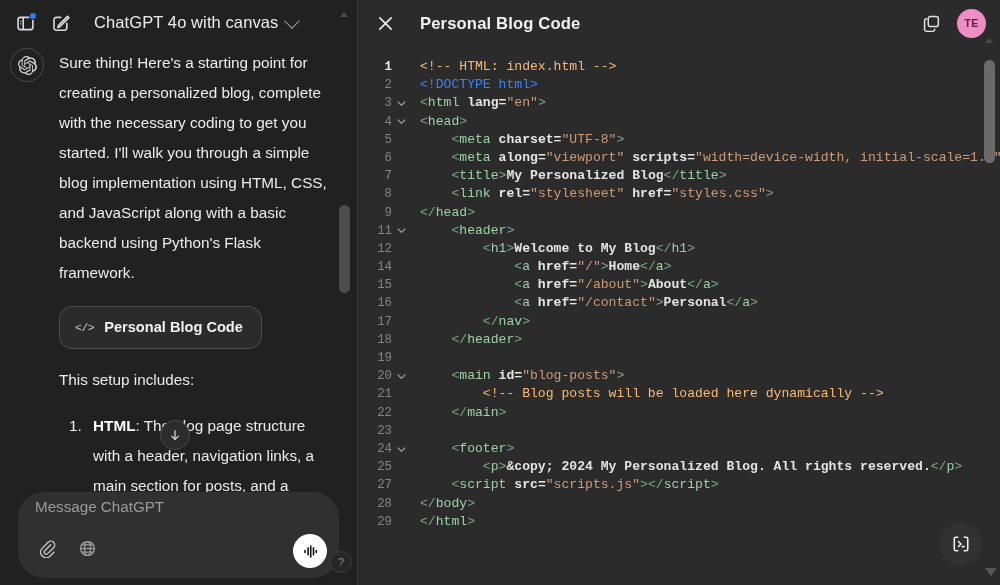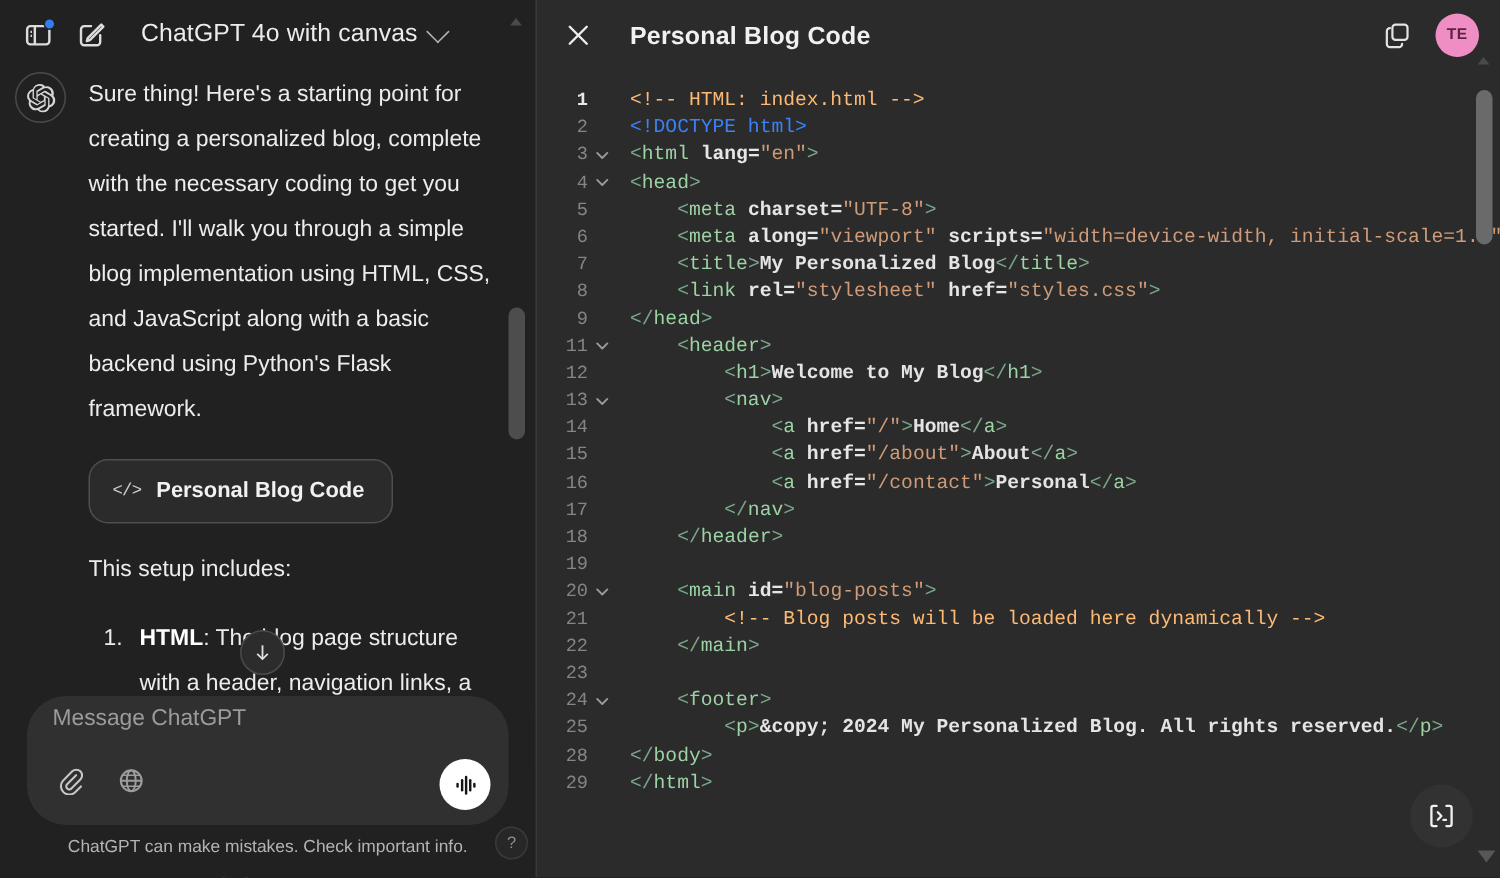--- a/index.html
+++ b/index.html
@@ -457,21 +457,20 @@
             <g fill="#141414">
               <rect x="3.4" y="8.2" width="1.7" height="3.6" rx=".85"></rect>
               <rect x="6.6" y="5.6" width="1.7" height="8.8" rx=".85"></rect>
               <rect x="9.4" y="3.4" width="1.7" height="13.2" rx=".85"></rect>
               <rect x="12.3" y="5.6" width="1.7" height="8.8" rx=".85"></rect>
               <rect x="15.2" y="8.2" width="1.7" height="3.6" rx=".85"></rect>
             </g>
           </svg>
         </div>
       </div>
-      <div id="disclaimer">ChatGPT can make mistakes. Check important info.</div>
     </div>
 
     <div id="help-btn">?</div>
   </div>
 
   <div id="canvas-panel">
 
     <div id="canvas-header">
       <div id="close-btn">
         <svg width="17" height="17" viewBox="0 0 18 18">
@@ -502,39 +501,37 @@
             </svg></div><div class="code"><span class="c-br">&lt;</span><span class="c-tag">head</span><span class="c-br">&gt;</span></div></div>
         <div class="cl"><div class="ln">5</div><div class="fold"></div><div class="code"><span class="c-br">    &lt;</span><span class="c-tag">meta</span><span class="c-attr"> charset=</span><span class="c-str">"UTF-8"</span><span class="c-br">&gt;</span></div></div>
         <div class="cl"><div class="ln">6</div><div class="fold"></div><div class="code"><span class="c-br">    &lt;</span><span class="c-tag">meta</span><span class="c-attr"> along=</span><span class="c-str">"viewport"</span><span class="c-attr"> scripts=</span><span class="c-str">"width=device-width, initial-scale=1.0"</span><span class="c-br">&gt;</span></div></div>
         <div class="cl"><div class="ln">7</div><div class="fold"></div><div class="code"><span class="c-br">    &lt;</span><span class="c-tag">title</span><span class="c-br">&gt;</span><span class="c-txt">My Personalized Blog</span><span class="c-br">&lt;/</span><span class="c-tag">title</span><span class="c-br">&gt;</span></div></div>
         <div class="cl"><div class="ln">8</div><div class="fold"></div><div class="code"><span class="c-br">    &lt;</span><span class="c-tag">link</span><span class="c-attr"> rel=</span><span class="c-str">"stylesheet"</span><span class="c-attr"> href=</span><span class="c-str">"styles.css"</span><span class="c-br">&gt;</span></div></div>
         <div class="cl"><div class="ln">9</div><div class="fold"></div><div class="code"><span class="c-br">&lt;/</span><span class="c-tag">head</span><span class="c-br">&gt;</span></div></div>
         <div class="cl"><div class="ln">11</div><div class="fold"><svg width="11" height="11" viewBox="0 0 12 12" fill="none">
               <path d="M2.3 4.3L6 8l3.7-3.7" stroke="#9a9a9a" stroke-width="1.4" stroke-linecap="round" stroke-linejoin="round"></path>
             </svg></div><div class="code"><span class="c-br">    &lt;</span><span class="c-tag">header</span><span class="c-br">&gt;</span></div></div>
         <div class="cl"><div class="ln">12</div><div class="fold"></div><div class="code"><span class="c-br">        &lt;</span><span class="c-tag">h1</span><span class="c-br">&gt;</span><span class="c-txt">Welcome to My Blog</span><span class="c-br">&lt;/</span><span class="c-tag">h1</span><span class="c-br">&gt;</span></div></div>
-        <div class="cl"><div class="ln">13</div><div class="fold"><svg width="11" height="11" viewBox="0 0 12 12" fill="none">
-              <path d="M2.3 4.3L6 8l3.7-3.7" stroke="#9a9a9a" stroke-width="1.4" stroke-linecap="round" stroke-linejoin="round"></path>
-            </svg></div><div class="code"><span class="c-br">        &lt;</span><span class="c-tag">nav</span><span class="c-br">&gt;</span></div></div>
         <div class="cl"><div class="ln">14</div><div class="fold"></div><div class="code"><span class="c-br">            &lt;</span><span class="c-tag">a</span><span class="c-attr"> href=</span><span class="c-str">"/"</span><span class="c-br">&gt;</span><span class="c-txt">Home</span><span class="c-br">&lt;/</span><span class="c-tag">a</span><span class="c-br">&gt;</span></div></div>
         <div class="cl"><div class="ln">15</div><div class="fold"></div><div class="code"><span class="c-br">            &lt;</span><span class="c-tag">a</span><span class="c-attr"> href=</span><span class="c-str">"/about"</span><span class="c-br">&gt;</span><span class="c-txt">About</span><span class="c-br">&lt;/</span><span class="c-tag">a</span><span class="c-br">&gt;</span></div></div>
         <div class="cl"><div class="ln">16</div><div class="fold"></div><div class="code"><span class="c-br">            &lt;</span><span class="c-tag">a</span><span class="c-attr"> href=</span><span class="c-str">"/contact"</span><span class="c-br">&gt;</span><span class="c-txt">Personal</span><span class="c-br">&lt;/</span><span class="c-tag">a</span><span class="c-br">&gt;</span></div></div>
         <div class="cl"><div class="ln">17</div><div class="fold"></div><div class="code"><span class="c-br">        &lt;/</span><span class="c-tag">nav</span><span class="c-br">&gt;</span></div></div>
         <div class="cl"><div class="ln">18</div><div class="fold"></div><div class="code"><span class="c-br">    &lt;/</span><span class="c-tag">header</span><span class="c-br">&gt;</span></div></div>
         <div class="cl"><div class="ln">19</div><div class="fold"></div><div class="code">&nbsp;</div></div>
         <div class="cl"><div class="ln">20</div><div class="fold"><svg width="11" height="11" viewBox="0 0 12 12" fill="none">
               <path d="M2.3 4.3L6 8l3.7-3.7" stroke="#9a9a9a" stroke-width="1.4" stroke-linecap="round" stroke-linejoin="round"></path>
             </svg></div><div class="code"><span class="c-br">    &lt;</span><span class="c-tag">main</span><span class="c-attr"> id=</span><span class="c-str">"blog-posts"</span><span class="c-br">&gt;</span></div></div>
         <div class="cl"><div class="ln">21</div><div class="fold"></div><div class="code"><span class="c-com">        &lt;!-- Blog posts will be loaded here dynamically --&gt;</span></div></div>
         <div class="cl"><div class="ln">22</div><div class="fold"></div><div class="code"><span class="c-br">    &lt;/</span><span class="c-tag">main</span><span class="c-br">&gt;</span></div></div>
         <div class="cl"><div class="ln">23</div><div class="fold"></div><div class="code">&nbsp;</div></div>
         <div class="cl"><div class="ln">24</div><div class="fold"><svg width="11" height="11" viewBox="0 0 12 12" fill="none">
               <path d="M2.3 4.3L6 8l3.7-3.7" stroke="#9a9a9a" stroke-width="1.4" stroke-linecap="round" stroke-linejoin="round"></path>
             </svg></div><div class="code"><span class="c-br">    &lt;</span><span class="c-tag">footer</span><span class="c-br">&gt;</span></div></div>
         <div class="cl"><div class="ln">25</div><div class="fold"></div><div class="code"><span class="c-br">        &lt;</span><span class="c-tag">p</span><span class="c-br">&gt;</span><span class="c-txt">&amp;copy; 2024 My Personalized Blog. All rights reserved.</span><span class="c-br">&lt;/</span><span class="c-tag">p</span><span class="c-br">&gt;</span></div></div>
+        <div class="cl"><div class="ln">27</div><div class="fold"></div><div class="code"><span class="c-br">    &lt;</span><span class="c-tag">script</span><span class="c-attr"> src=</span><span class="c-str">"scripts.js"</span><span class="c-br">&gt;&lt;/</span><span class="c-tag">script</span><span class="c-br">&gt;</span></div></div>
         <div class="cl"><div class="ln">28</div><div class="fold"></div><div class="code"><span class="c-br">&lt;/</span><span class="c-tag">body</span><span class="c-br">&gt;</span></div></div>
         <div class="cl"><div class="ln">29</div><div class="fold"></div><div class="code"><span class="c-br">&lt;/</span><span class="c-tag">html</span><span class="c-br">&gt;</span></div></div>
       </div>
 
     <div id="terminal-fab">
       <svg width="20" height="20" viewBox="0 0 22 22" fill="none">
         <path d="M7.4 3.6H5.1a1.5 1.5 0 0 0-1.5 1.5v11.8a1.5 1.5 0 0 0 1.5 1.5h2.3" stroke="#f0f0f0" stroke-width="1.7" stroke-linecap="round"></path>
         <path d="M14.6 3.6h2.3a1.5 1.5 0 0 1 1.5 1.5v11.8a1.5 1.5 0 0 1-1.5 1.5h-2.3" stroke="#f0f0f0" stroke-width="1.7" stroke-linecap="round"></path>
         <path d="M8.3 8.3l2.6 2.7-2.6 2.7" stroke="#f0f0f0" stroke-width="1.7" stroke-linecap="round" stroke-linejoin="round"></path>
         <line x1="12.4" y1="13.9" x2="14.3" y2="13.9" stroke="#f0f0f0" stroke-width="1.7" stroke-linecap="round"></line>

